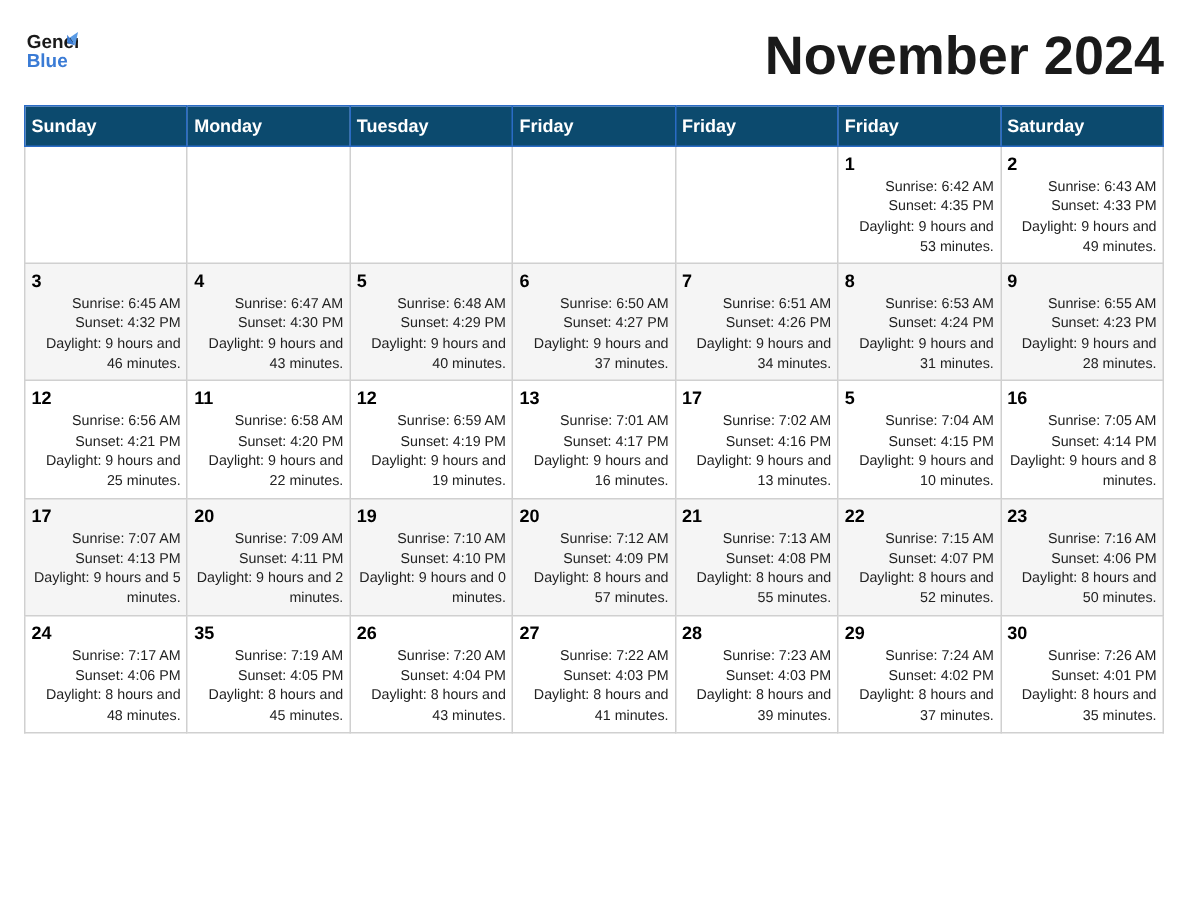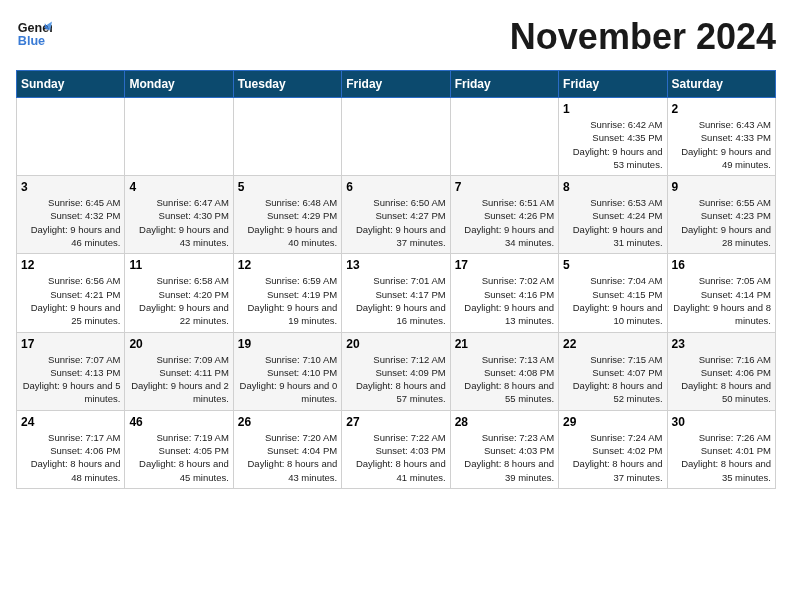--- a/index.html
+++ b/index.html
@@ -214,21 +214,21 @@
           <div class="day-number">23</div>
           <div class="day-info">Sunrise: 7:16 AM<br>Sunset: 4:06 PM<br>Daylight: 8 hours and 50 minutes.</div>
         </td>
       </tr>
       <tr>
         <td>
           <div class="day-number">24</div>
           <div class="day-info">Sunrise: 7:17 AM<br>Sunset: 4:06 PM<br>Daylight: 8 hours and 48 minutes.</div>
         </td>
         <td>
-          <div class="day-number">46</div>
+          <div class="day-number">35</div>
           <div class="day-info">Sunrise: 7:19 AM<br>Sunset: 4:05 PM<br>Daylight: 8 hours and 45 minutes.</div>
         </td>
         <td>
           <div class="day-number">26</div>
           <div class="day-info">Sunrise: 7:20 AM<br>Sunset: 4:04 PM<br>Daylight: 8 hours and 43 minutes.</div>
         </td>
         <td>
           <div class="day-number">27</div>
           <div class="day-info">Sunrise: 7:22 AM<br>Sunset: 4:03 PM<br>Daylight: 8 hours and 41 minutes.</div>
         </td>

